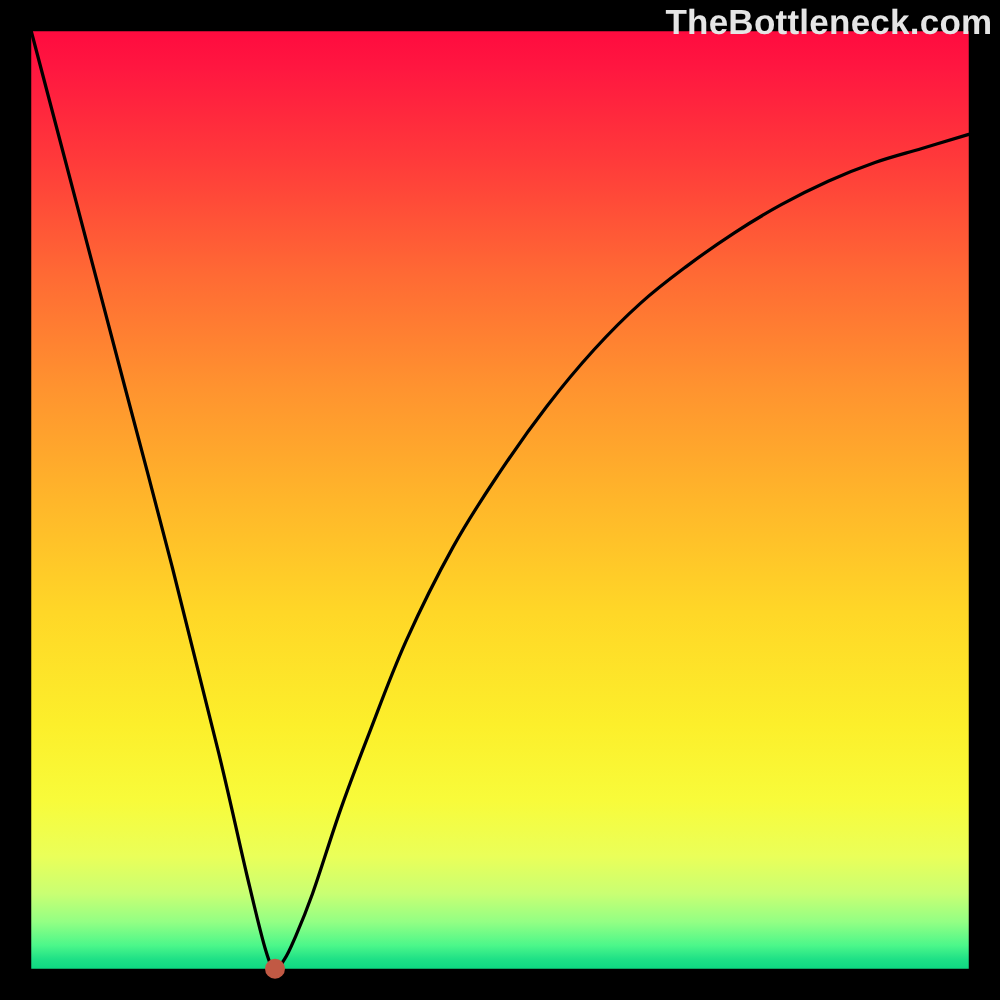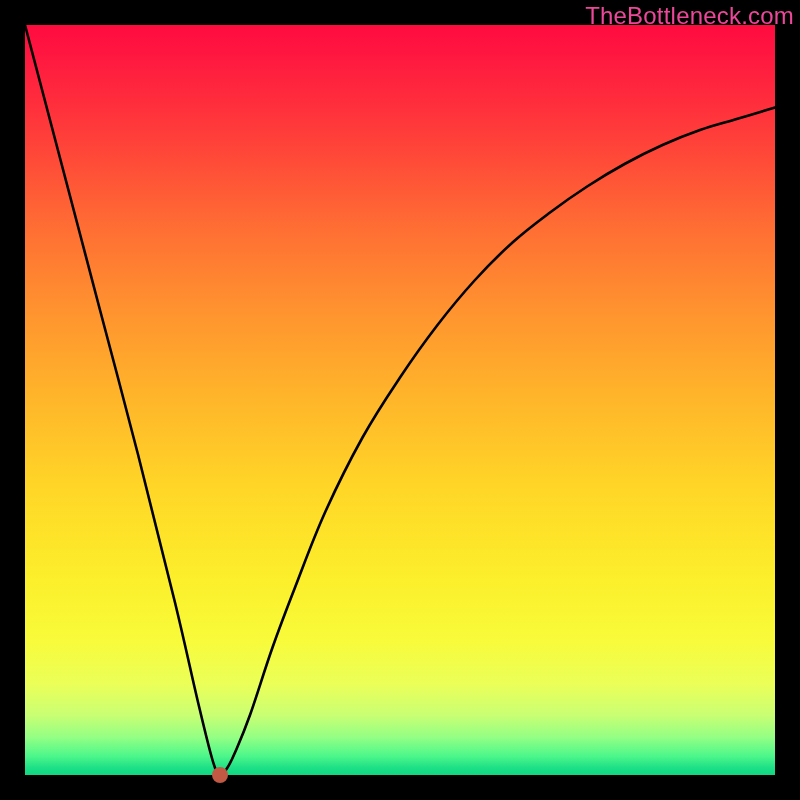--- a/index.html
+++ b/index.html
@@ -42,23 +42,23 @@
       #93ff84 95%,
       #4cf78a 97.5%,
       #1ee086 99%,
       #0ed882 100%
     );
   }
   .watermark {
     position: absolute;
     top: 2px;
     right: 6px;
-    color: #ec4899;
-    font-size: 24px;
-    font-weight: 400;
+    color: #e5e5e5;
+    font-size: 28px;
+    font-weight: 700;
     letter-spacing: 0.2px;
     user-select: none;
   }
   svg.curve {
     position: absolute;
     left: 0;
     top: 0;
     width: 750px;
     height: 750px;
     overflow: visible;

